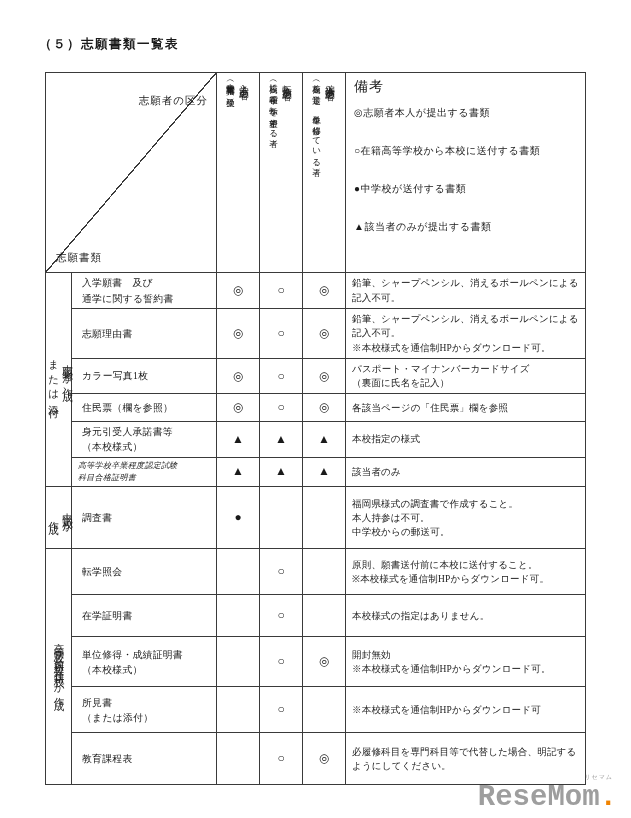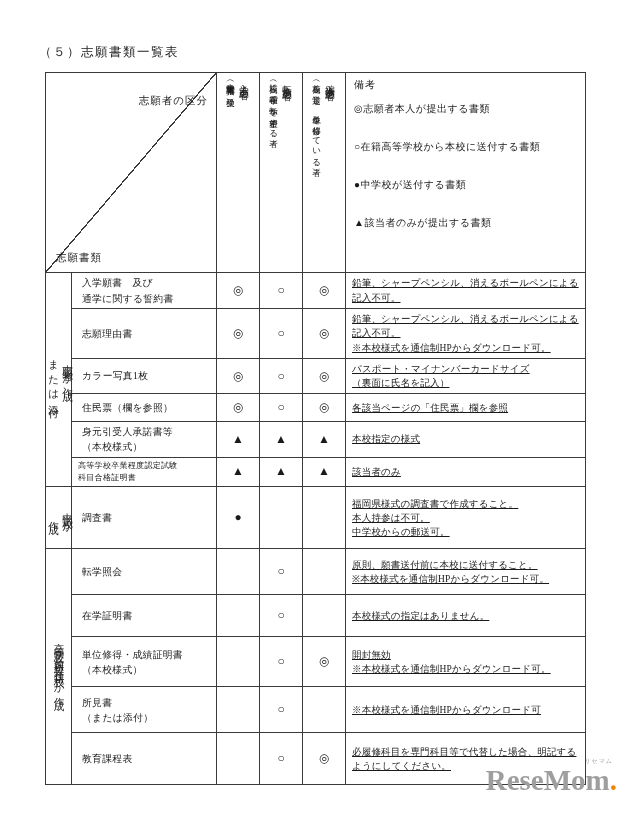--- a/index.html
+++ b/index.html
@@ -2,22 +2,22 @@
 <html><head>
 <meta charset="utf-8">
 <style>
   * { box-sizing: border-box; }
   html,body { margin:0; padding:0; }
   body {
     width:631px; height:818px; background:#ffffff; position:relative;
     font-family:"Liberation Serif","DejaVu Serif",serif; color:#1a1a1a;
   }
   .page-title {
-    position:absolute; left:39px; top:44px;
-    font-size:12.5px; font-weight:normal; letter-spacing:1.5px;
+    position:absolute; left:39px; top:36px;
+    font-size:12.5px; font-weight:bold; letter-spacing:1.5px;
   }
   table.doc-table {
     position:absolute; left:45px; top:72px; width:540px;
     border-collapse:collapse; table-layout:fixed;
   }
   .doc-table td, .doc-table th { border:1px solid #3a3a3a; padding:0; font-weight:normal; vertical-align:middle; }
   
   td.corner { position:relative; }
   .corner-wrap { position:absolute; inset:0; }
   .diag {
@@ -26,37 +26,37 @@
   }
   .corner-top { position:absolute; top:7px; right:8px; font-size:10.5px; letter-spacing:1px;margin-top:14px; }
   .corner-bottom { position:absolute; bottom:7px; left:10px; font-size:10.5px; letter-spacing:1px; }
   
   th.vhead { vertical-align:top; text-align:center; padding-top:4px; }
   .vhead-wrap { display:inline-block; writing-mode:vertical-rl; height:190px; text-align:left; }
   .vmain { font-size:9.5px; letter-spacing:1.5px; line-height:14px; }
   .vparen { font-size:8.5px; letter-spacing:0.5px; line-height:12px; }
   
   th.remhead { vertical-align:top; text-align:left; padding:5px 8px; }
-  .rem-title { font-size:10px; letter-spacing:1px; }
+  .rem-title { font-size:14px; letter-spacing:1px; }
   .legend-item { font-size:10px; margin-bottom:24px; letter-spacing:0.5px;margin-top:10px; }
   
   td.group { text-align:center; }
   .vtext {
     display:inline-block; writing-mode:vertical-rl; white-space:pre-line;
     font-size:10.5px; letter-spacing:3px; line-height:14px;
   }
   
   td.docname { padding:2px 4px 2px 10px; font-size:9.8px; line-height:1.55; white-space:pre-line; letter-spacing:0.3px;margin-left:44px; }
-  td.docname.small-name { font-size:8px; padding-left:6px; }
+  td.docname.small-name { font-size:8px; padding-left:6px;font-style:italic; }
   td.mark { text-align:center; font-size:12px; }
-  td.remark { padding:3px 6px; font-size:9.5px; line-height:1.5; white-space:pre-line; letter-spacing:0.2px;text-decoration:underline; }
+  td.remark { padding:3px 6px; font-size:9.5px; line-height:1.5; white-space:pre-line; letter-spacing:0.2px; }
   
   .logo {
-    position:absolute; right:14px; bottom:23px;
-    font-family:Liberation Serif, serif;
+    position:absolute; right:14px; bottom:6px;
+    font-family:Liberation Mono, monospace;
     font-weight:bold; font-size:29px; color:#9e9e9e; letter-spacing:0px; line-height:1;
     padding-top:8px;
   }
   .logo .dot { color:#f08300; }
   .logo .kana {
     position:absolute; top:0px; right:4px; font-size:6px; font-weight:normal;
     color:#9e9e9e; letter-spacing:1px;
   }
 </style>
 </head>

